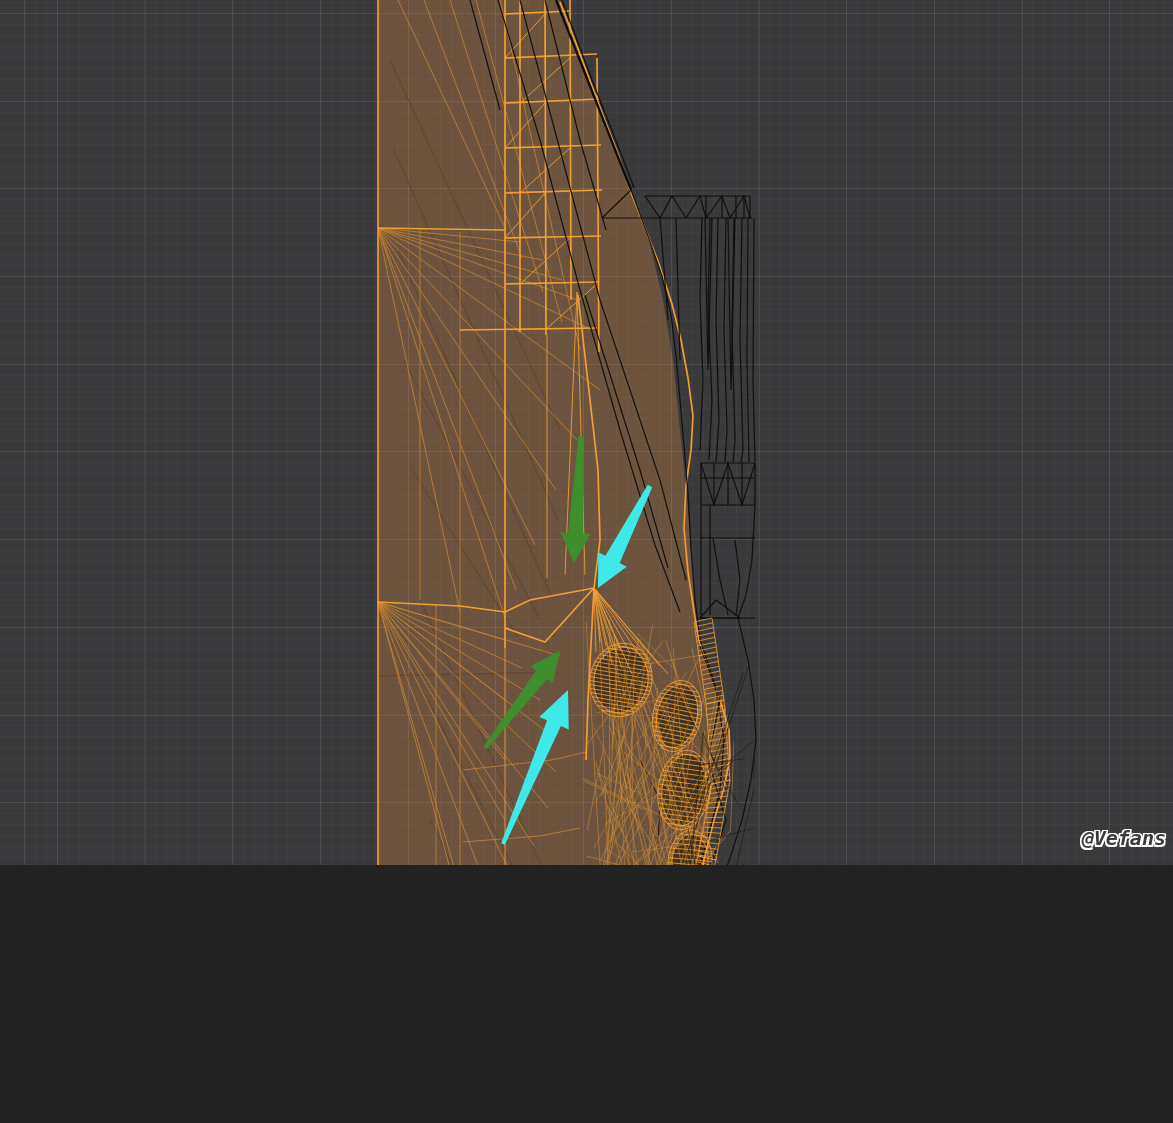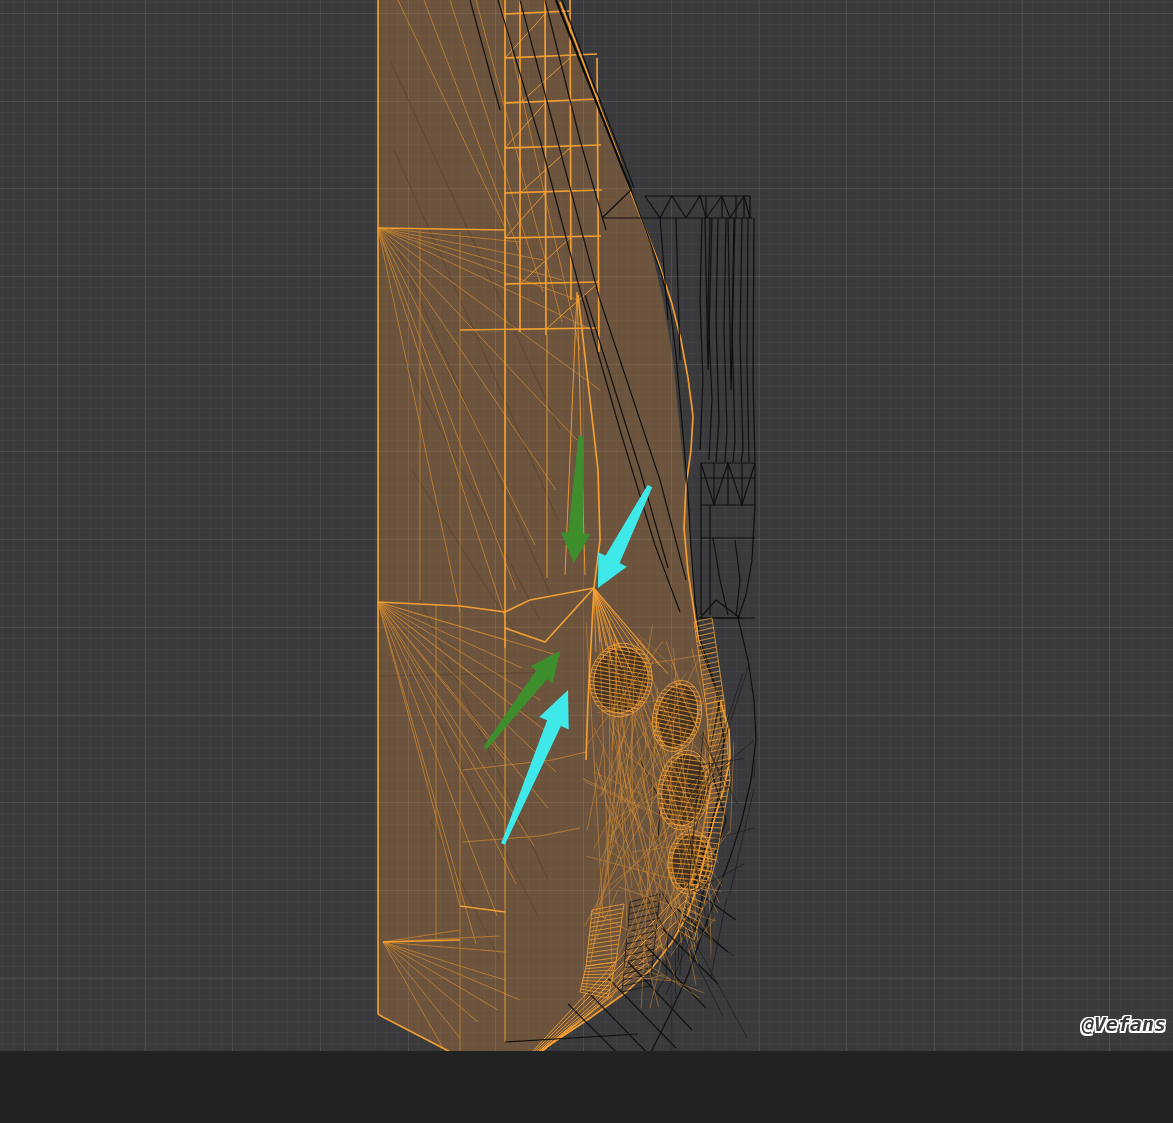--- a/index.html
+++ b/index.html
@@ -1,18 +1,18 @@
 <!DOCTYPE html>
 <html><head>
 <meta charset="utf-8">
 <style>
   html,body{margin:0;padding:0;background:#222;}
   .viewport{
     position:relative;
-    width:1173px;height:1051px;
+    width:1173px;height:865px;
     overflow:hidden;
     background-color:#3a3a3c;
     background-image:
       repeating-linear-gradient(to right, rgba(255,255,255,0.075) 0 1px, transparent 1px 87.7px),
       repeating-linear-gradient(to bottom, rgba(255,255,255,0.075) 0 1px, transparent 1px 87.7px),
       repeating-linear-gradient(to right, rgba(255,255,255,0.022) 0 1px, transparent 1px 10.96px),
       repeating-linear-gradient(to bottom, rgba(255,255,255,0.022) 0 1px, transparent 1px 10.96px);
     background-position: 57px 13px, 57px 13px, 2px 2px, 2px 2px;
     font-family:"DejaVu Sans", sans-serif;
   }

